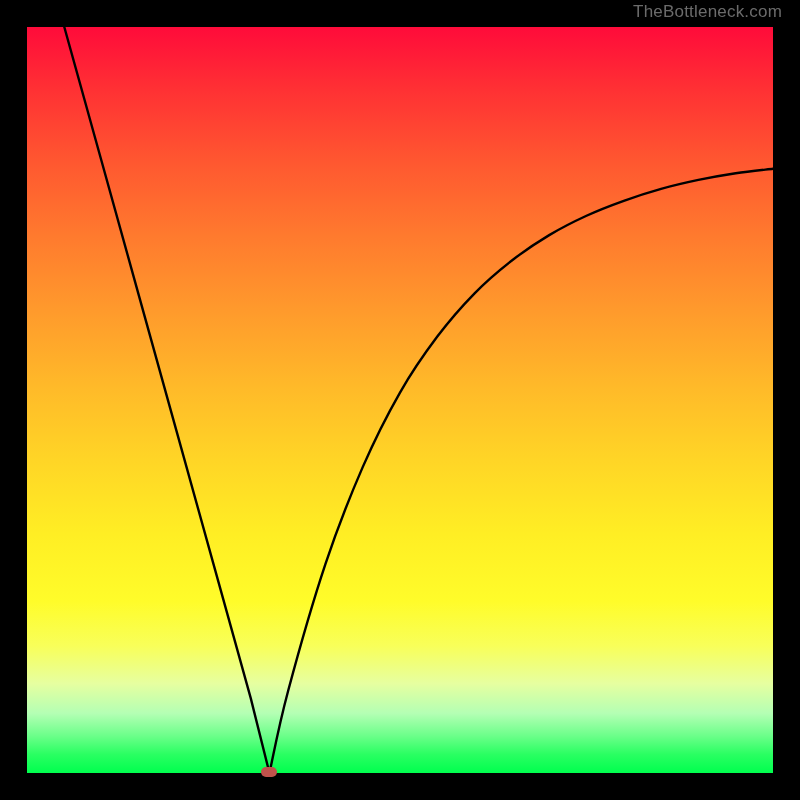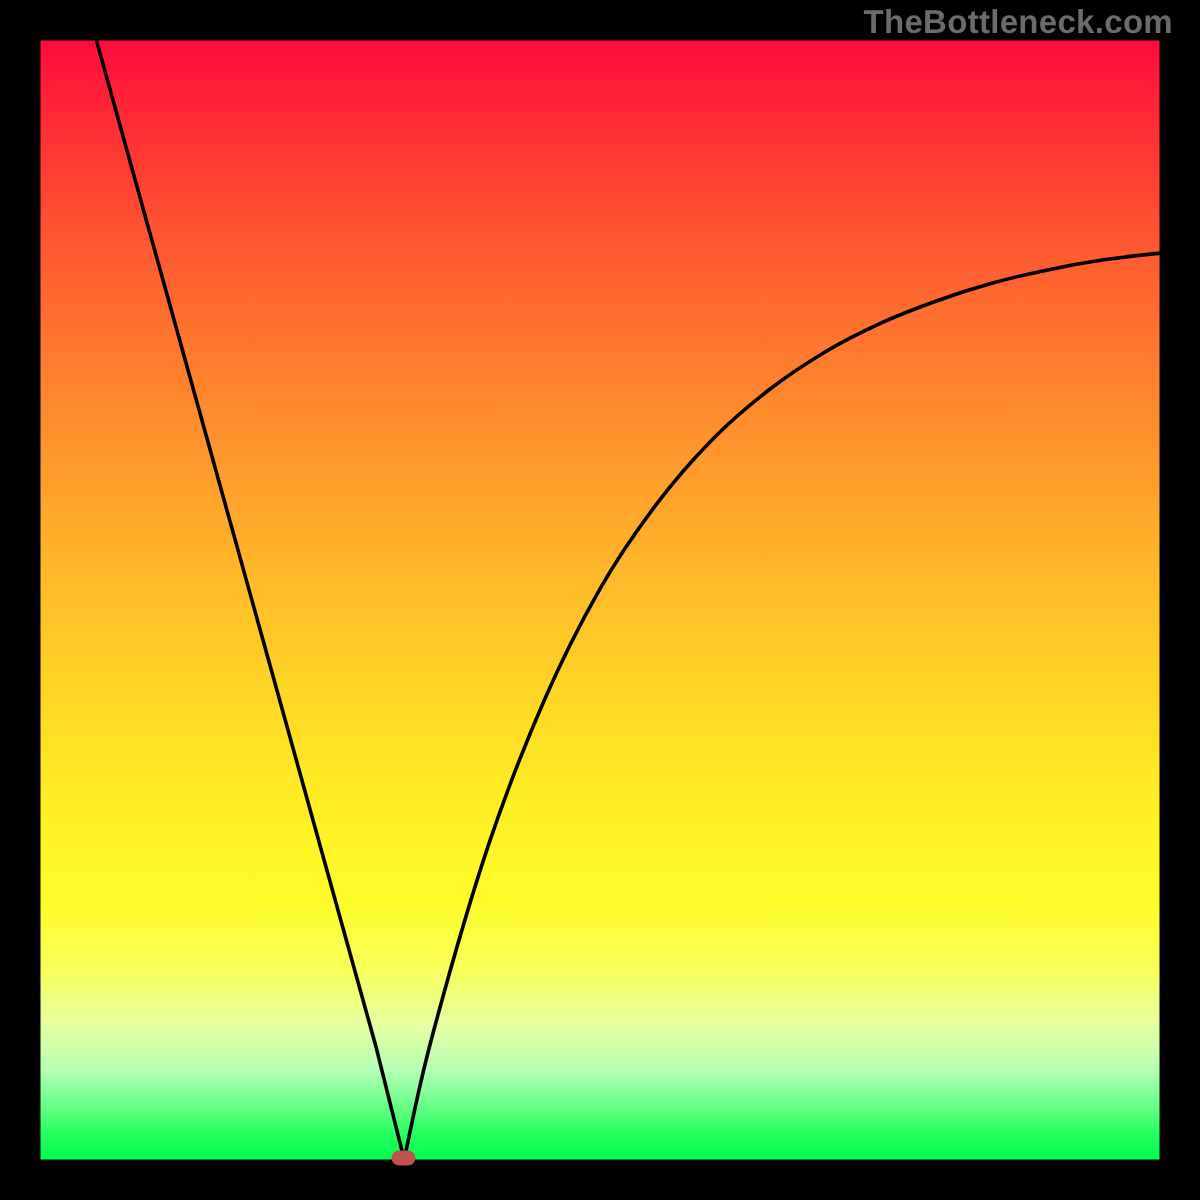--- a/index.html
+++ b/index.html
@@ -15,22 +15,22 @@
     position: relative;
     width: 800px;
     height: 800px;
     background: #000;
   }
   .watermark {
     position: absolute;
     top: 2px;
     right: 18px;
     color: #6b6b6b;
-    font-size: 22px;
-    font-weight: 700;
+    font-size: 17px;
+    font-weight: 400;
     letter-spacing: 0.2px;
     user-select: none;
   }
   .plot-area {
     position: absolute;
     left: 27px;
     top: 27px;
     width: 746px;
     height: 746px;
     background: linear-gradient(to bottom,

